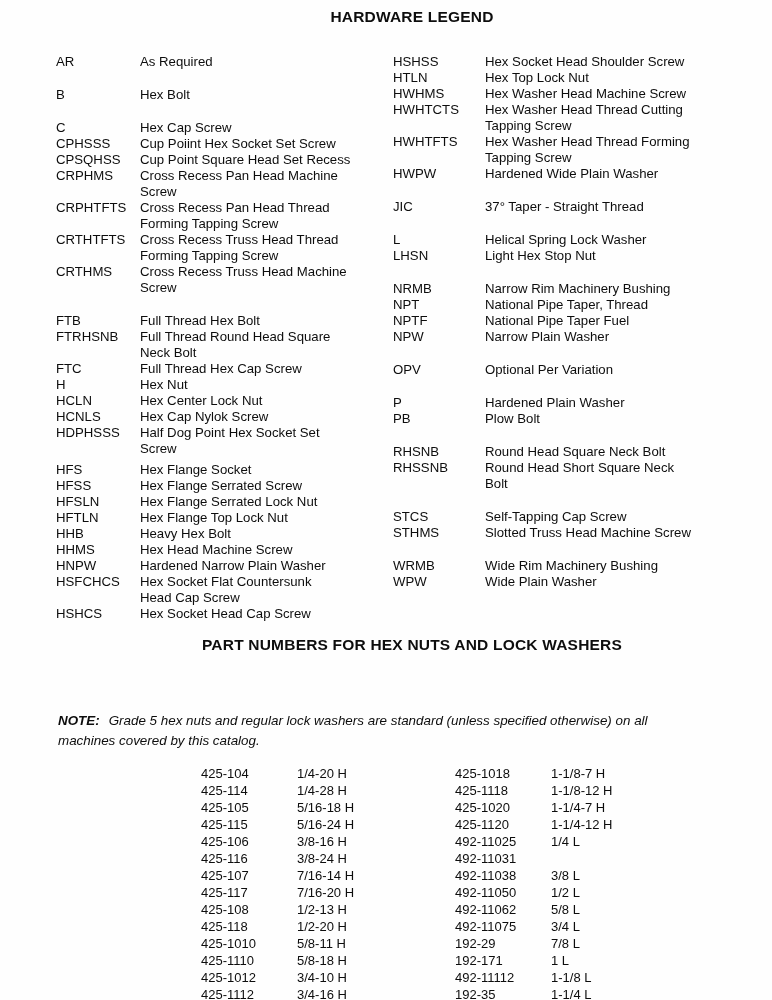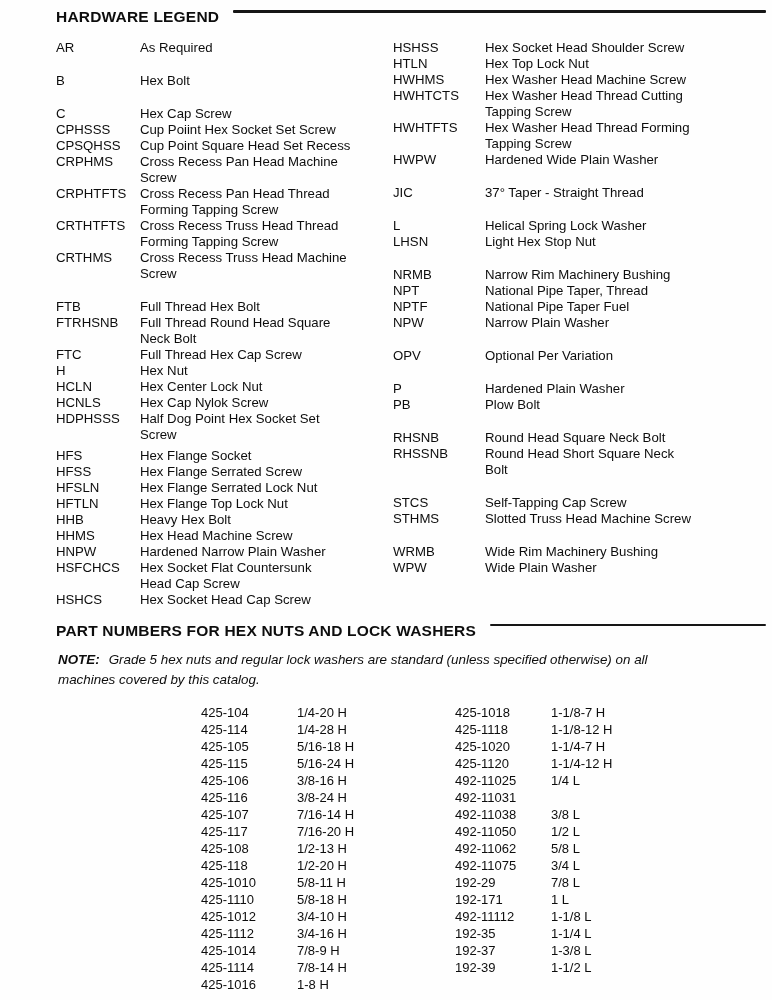--- a/index.html
+++ b/index.html
@@ -10,47 +10,47 @@
     color: #0d0d0d;
     -webkit-font-smoothing: antialiased;
   }
   .page {
     width: 772px; height: 1000px;
     padding: 8px 4px 0 56px;
     overflow: hidden;
     background: #fefefe;
   }
   .section-header {
-    display: flex; align-items: flex-start;
+    display: flex; align-items: center; flex-direction: column;
   }
   .section-title {
     font-size: 15.5px; font-weight: bold; letter-spacing: 0.2px;
     margin: 0; white-space: nowrap;
   }
   .rule {
     flex: 1; height: 3px; background: #161616;
     margin-left: 14px; margin-right: 2px; margin-top: 2px;
     border-radius: 1px;
   }
   .rule.thin { height: 2px; }
 
   
-  .legend-columns { display: flex; margin-top: 14px; justify-content: space-between; }
+  .legend-columns { display: flex; margin-top: 26px; justify-content: space-between; }
   .legend-col-left { width: 337px; flex: none; }
   .legend-col-right { flex: 1; }
   .legend-group { margin-bottom: 17px; }
   .legend-group.tight { margin-bottom: 5px; }
   .legend-group:last-child { margin-bottom: 0; }
   .legend-entry { display: flex; font-size: 13.2px; line-height: 16px; }
   .legend-entry .abbr { flex: none; width: 84px; }
   .legend-col-right .legend-entry .abbr { width: 92px; }
   .legend-entry .def { flex: 1; white-space: pre-line; }
 
   
-  .section2 { margin-top: 14px; }
+  .section2 { margin-top: 14px; gap: 45px; }
   .note {
     margin: 10px 0 0 2px;
     width: 674px;
     font-size: 13.4px; line-height: 20px;
     font-style: italic;
     white-space: pre-line;
   }
   .note-label { font-weight: bold; margin-right: 9px; }
 
   

